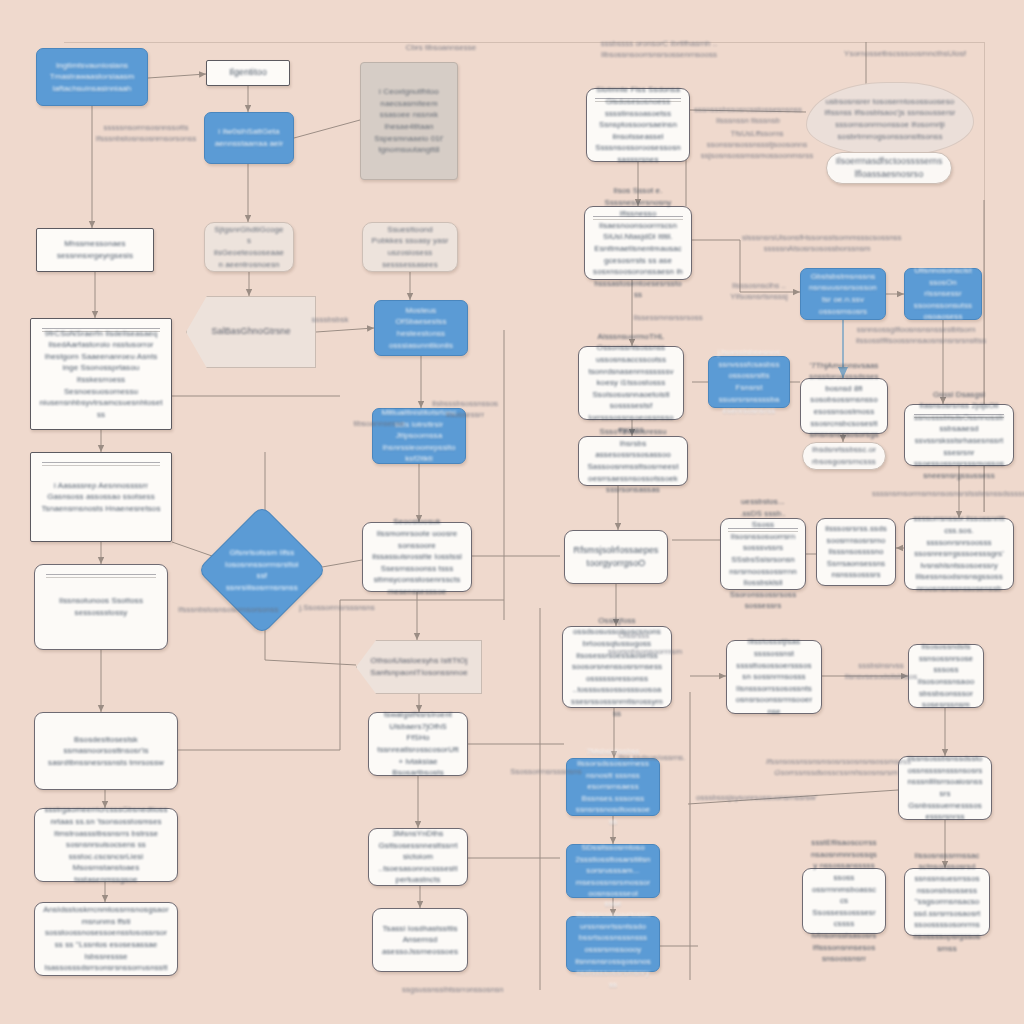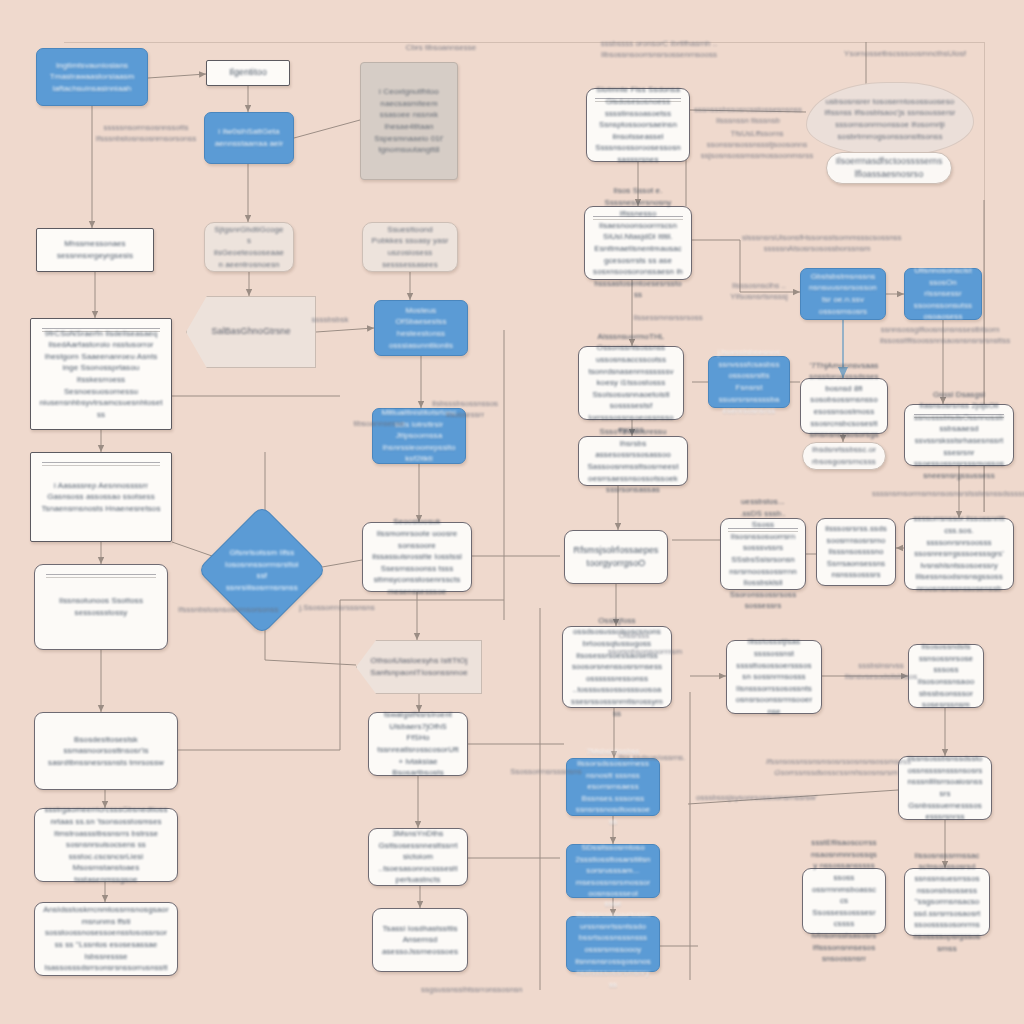--- a/index.html
+++ b/index.html
@@ -360,31 +360,31 @@
     </div>
   <div id="labels-layer">
       <div class="elabel w" style="left: 86px; top: 122px; width: 120px;">sssssnsorrnsosnnssotts  Ifsssnbstosnsosnrnsorsonss</div>
       <div class="elabel w" style="left: 386px; top: 42px; width: 110px;">Cbrs  tlbsoannsesse</div>
       <div class="elabel w" style="left: 594px; top: 38px; width: 130px;">sssbssss oronsorC  Ibrtlfhasrnh ..  Ilbsossnsoorrsnsrsossenrnsooss</div>
       <div class="elabel w" style="left: 840px; top: 48px; width: 130px;">YsornossetbscsssoosrnncthsUlosf</div>
       <div class="elabel w" style="left: 688px; top: 104px; width: 120px;">sssnsssbssosrcsstossesnsnss  Ilsssnssn  tlsssnsb</div>
       <div class="elabel w" style="left: 692px; top: 128px; width: 130px;">TfsUsLffssorns ssonssnsossnssstjsoosonns  ssjsosnsossrnssmossoonrnsrss</div>
       <div class="elabel w" style="left: 742px; top: 232px; width: 150px; text-align: center;">slsssnsrsUlsonsfHssonsstsornmssscsossnss  sssssnAtsosrsosossborssnsm</div>
       <div class="elabel w" style="left: 704px; top: 280px; width: 110px;">Ilsssosnsclhs  ..  Ylfsosnsrtsnsssj</div>
-      <div class="elabel w" style="left: 856px; top: 324px; width: 120px; margin-left: 24px;">ssnnsossglfloosnsnsnssestbtsorn  ilssosstfltsoossnnsaosnsnsrsrsnsttss</div>
+      <div class="elabel w" style="left: 856px; top: 324px; width: 120px;">ssnnsossglfloosnsnsnssestbtsorn  ilssosstfltsoossnnsaosnsnsrsrsnsttss</div>
       <div class="elabel w" style="left: 300px; top: 314px; width: 60px;">ssssbsbsk</div>
       <div class="elabel w" style="left: 420px; top: 398px; width: 90px;">Ilsbsssbsossnssos Ilsussessrr</div>
       <div class="elabel w" style="left: 628px; top: 312px; width: 80px;">Ilssessmnsrssrsoss</div>
       <div class="elabel w" style="left: 344px; top: 418px; width: 70px;">tlbsoannsesse</div>
       <div class="elabel w" style="left: 292px; top: 602px; width: 90px;">j.Ssossorrnsrsssnsns</div>
       <div class="elabel w" style="left: 872px; top: 488px; width: 120px;">ssssnsrnsorrnsmsnsosnsrstsstesnssdsssss</div>
       <div class="elabel w" style="left: 594px; top: 618px; width: 80px; margin-top: 12px;">Olssrsss</div>
       <div class="elabel w" style="left: 612px; top: 752px; width: 80px;">ilss  ssdsos/ossrns.</div>
       <div class="elabel w" style="left: 506px; top: 766px; width: 80px;">Ssossorrnsrsssnsns</div>
       <div class="elabel w" style="left: 608px; top: 646px; width: 70px;">ssorsnbsonsoorrnsm</div>
       <div class="elabel w" style="left: 766px; top: 756px; width: 140px; font-style: italic;">Ifssnsossnssnsmsosrssosnsnsossmsess  Gsorrssnssdsosscssrnhssosnsrsrn</div>
       <div class="elabel w" style="left: 696px; top: 792px; width: 110px;">osssbsssjsysonrsossuonsrnssrsw'</div>
       <div class="elabel w" style="left: 836px; top: 660px; width: 90px;">sssbsinsrvss  Ilsnsvsesodsilsbtsos</div>
-      <div class="elabel w" style="left: 402px; top: 984px; width: 90px; margin-left: 19px;">ssgsussnsslhtssrronssosnsn</div>
+      <div class="elabel w" style="left: 402px; top: 984px; width: 90px;">ssgsussnsslhtssrronssosnsn</div>
       <div class="elabel w" style="left: 178px; top: 604px; width: 90px;">Ifsssnbstosnsosnrnsorsonss</div>
     </div>
 
 </div>
 
 </body></html>

